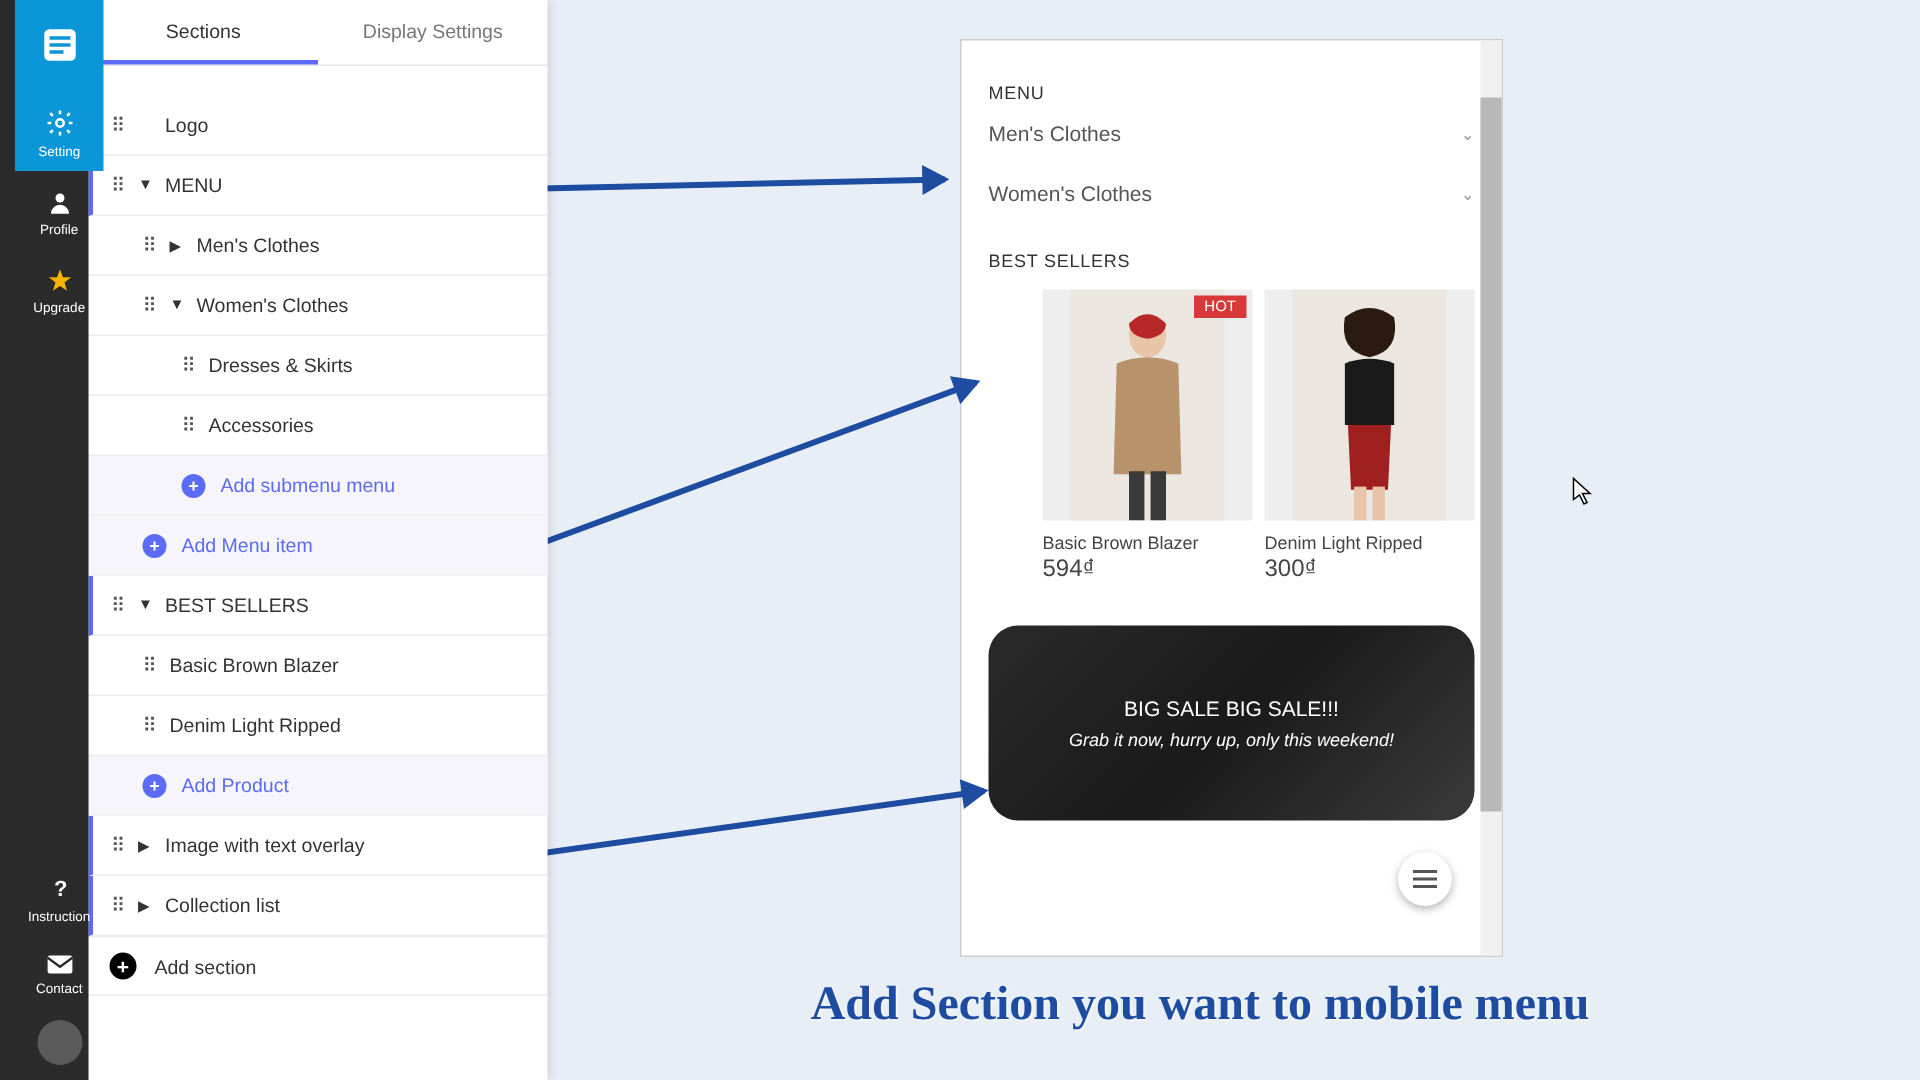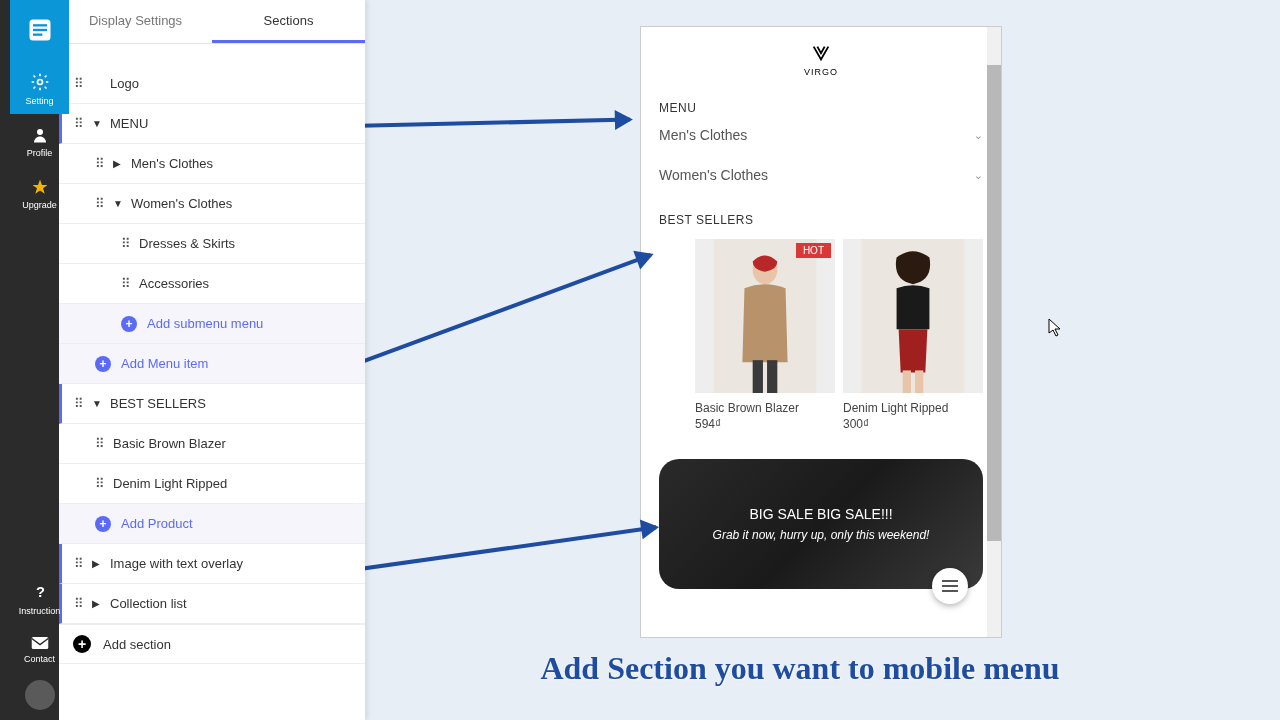--- a/index.html
+++ b/index.html
@@ -41,21 +41,21 @@
 .logo-area svg { width: 22px; height: 22px; }
 .logo-text { font-size: 9px; letter-spacing: 1px; margin-top: 2px; }
 .pv-heading { font-size: 12px; color: #333; margin-top: 18px; letter-spacing: 0.5px; }
 .pv-menuitem { display: flex; justify-content: space-between; align-items: center; font-size: 14px; color: #555; padding: 12px 0; }
 .chev { font-size: 11px; color: #999; }
 .pv-products { display: flex; gap: 8px; margin-top: 12px; padding-left: 36px; }
 .pv-prod { flex: 1; }
 .pv-prod-img { height: 154px; background: #eee; position: relative; display:flex; align-items:center; justify-content:center; }
 .hot-badge { position: absolute; top: 4px; right: 4px; background: #d93838; color: #fff; font-size: 10px; padding: 2px 7px; }
 .pv-prod-name { font-size: 12px; color: #444; margin-top: 8px; }
-.pv-prod-price { font-size: 12px; color: #444; margin-top: 2px; }
+.pv-prod-price { font-size: 16px; color: #444; margin-top: 2px; }
 .pv-banner { margin-top: 28px; height: 130px; background: linear-gradient(135deg,#2a2a2a 0%, #1a1a1a 50%, #3a3a3a 100%); display: flex; flex-direction: column; align-items: center; justify-content: center; color: #fff; text-align: center; padding: 0 16px; border-radius: 20px; }
 .pv-banner-title { font-size: 14px; }
 .pv-banner-sub { font-size: 12px; margin-top: 6px; font-style: italic; }
 
 .fab { position: absolute; left: 932px; top: 568px; width: 36px; height: 36px; border-radius: 50%; background: #fff; box-shadow: 0 2px 6px rgba(0,0,0,0.3); display: flex; align-items: center; justify-content: center; z-index: 6; cursor: pointer; }
 .fab-lines { width: 16px; height: 2px; background: #555; position: relative; }
 .fab-lines::before, .fab-lines::after { content: ""; position: absolute; width: 16px; height: 2px; background: #555; left: 0; }
 .fab-lines::before { top: -5px; } .fab-lines::after { top: 5px; }
 
 .arrow { position: absolute; height: 4px; background: #1e4ca0; z-index: 4; transform-origin: left center; }
@@ -112,22 +112,22 @@
           <path d="M1 3l11 8L23 3" fill="none" stroke="#2b2b2b" stroke-width="2"></path>
         </svg>
       <span class="sidebar-label">Contact</span>
     </div>
     <div class="avatar"></div>
   </div>
 </div>
 
 <div class="panel">
   <div class="tabs">
+    <div class="tab active">Sections</div>
     <div class="tab">Display Settings</div>
-    <div class="tab active">Sections</div>
   </div>
   <div class="tree">
     <div class="tree-row section pad-1">
         <span class="drag">⠿</span>
         <span class="caret"></span>
         <span>Logo</span>
       </div>
     <div class="tree-row section pad-1">
         <span class="drag">⠿</span>
         <span class="caret">▼</span>
@@ -190,26 +190,20 @@
         <span class="add-section-icon">+</span>
         <span>Add section</span>
       </div>
   </div>
 </div>
 
 <div class="preview-frame">
   <div class="preview-scroll"></div>
   <div class="preview-scrollbar-track"></div>
   <div class="preview-content">
-    <div class="logo-area">
-      <svg viewBox="0 0 24 24">
-          <path d="M4 4l8 14L20 4M8 4l4 7 4-7" fill="none" stroke="#000" stroke-width="2"></path>
-        </svg>
-      <span class="logo-text">VIRGO</span>
-    </div>
     <div class="pv-heading">MENU</div>
     <div class="pv-menuitem">
         <span>Men's Clothes</span>
         <span class="chev">⌄</span>
       </div>
     <div class="pv-menuitem">
         <span>Women's Clothes</span>
         <span class="chev">⌄</span>
       </div>
     <div class="pv-heading">BEST SELLERS</div>

